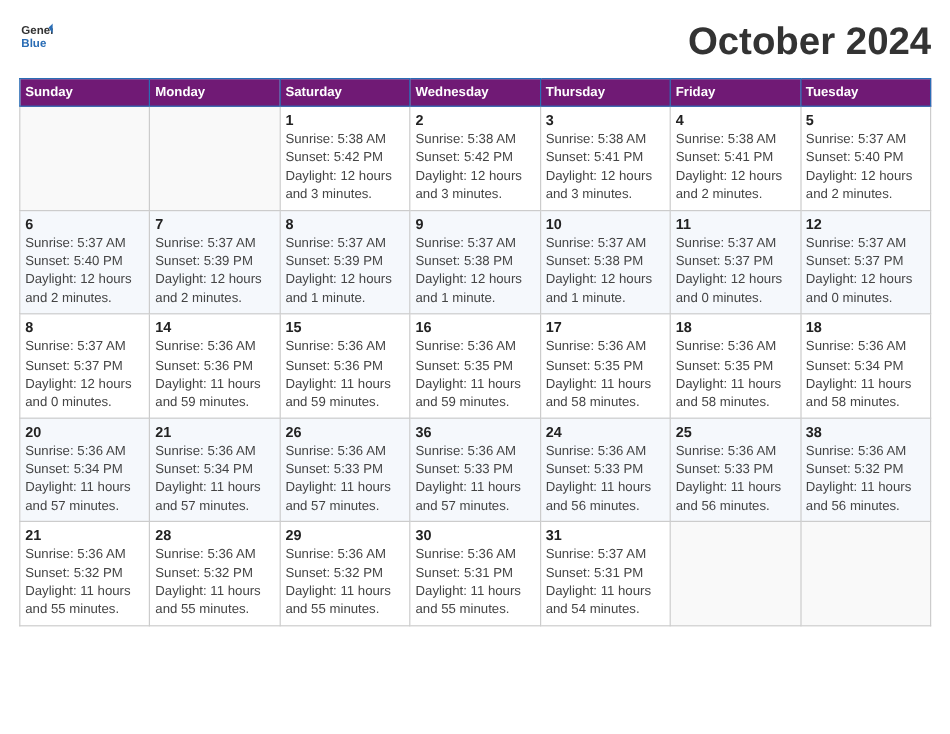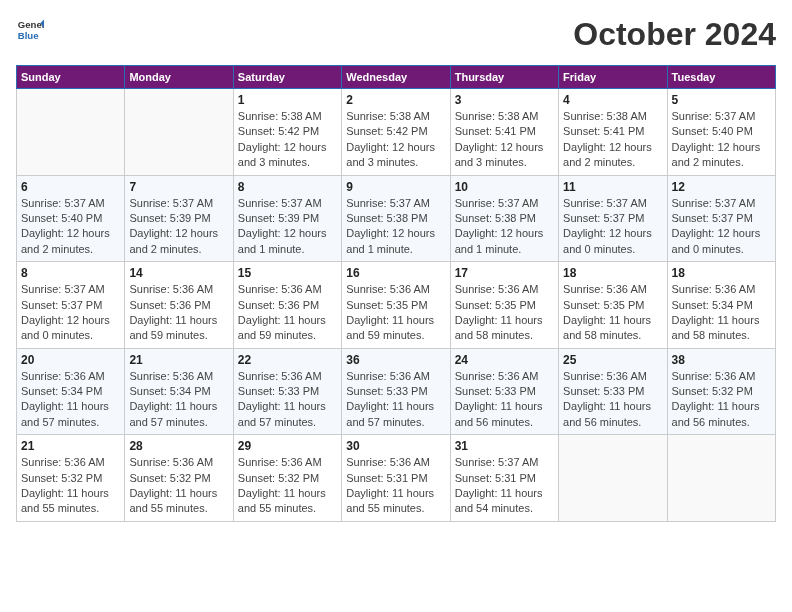--- a/index.html
+++ b/index.html
@@ -235,21 +235,21 @@
 Sunset: 5:34 PM
 Daylight: 11 hours and 57 minutes.</div>
         </td>
         <td>
           <div class="day-number">21</div>
           <div class="day-info" style="white-space: pre-line;">Sunrise: 5:36 AM
 Sunset: 5:34 PM
 Daylight: 11 hours and 57 minutes.</div>
         </td>
         <td>
-          <div class="day-number">22</div>
+          <div class="day-number">26</div>
           <div class="day-info" style="white-space: pre-line;">Sunrise: 5:36 AM
 Sunset: 5:33 PM
 Daylight: 11 hours and 57 minutes.</div>
         </td>
         <td>
           <div class="day-number">36</div>
           <div class="day-info" style="white-space: pre-line;">Sunrise: 5:36 AM
 Sunset: 5:33 PM
 Daylight: 11 hours and 57 minutes.</div>
         </td>

